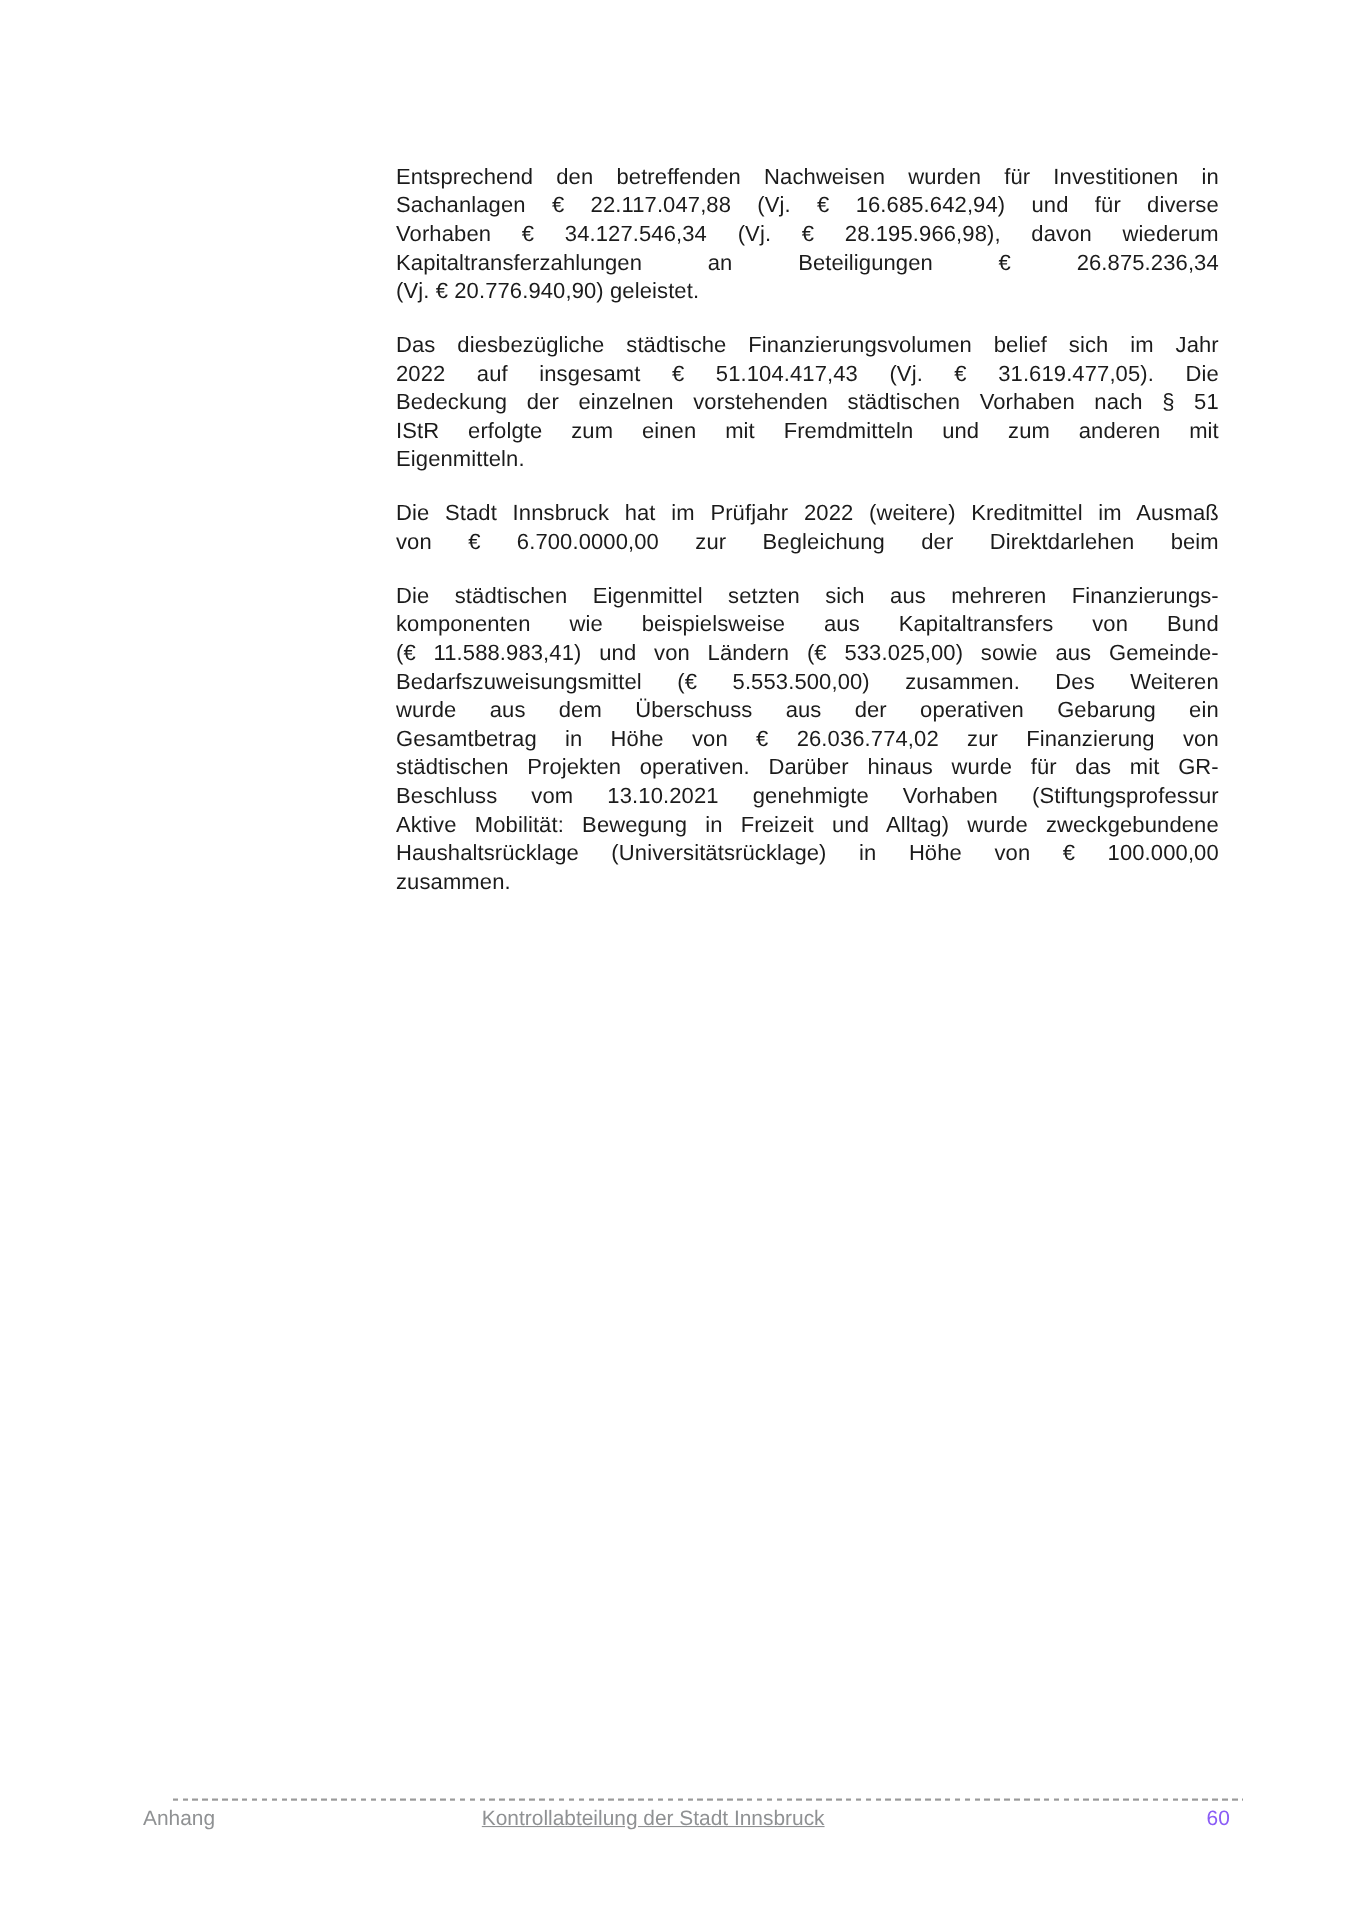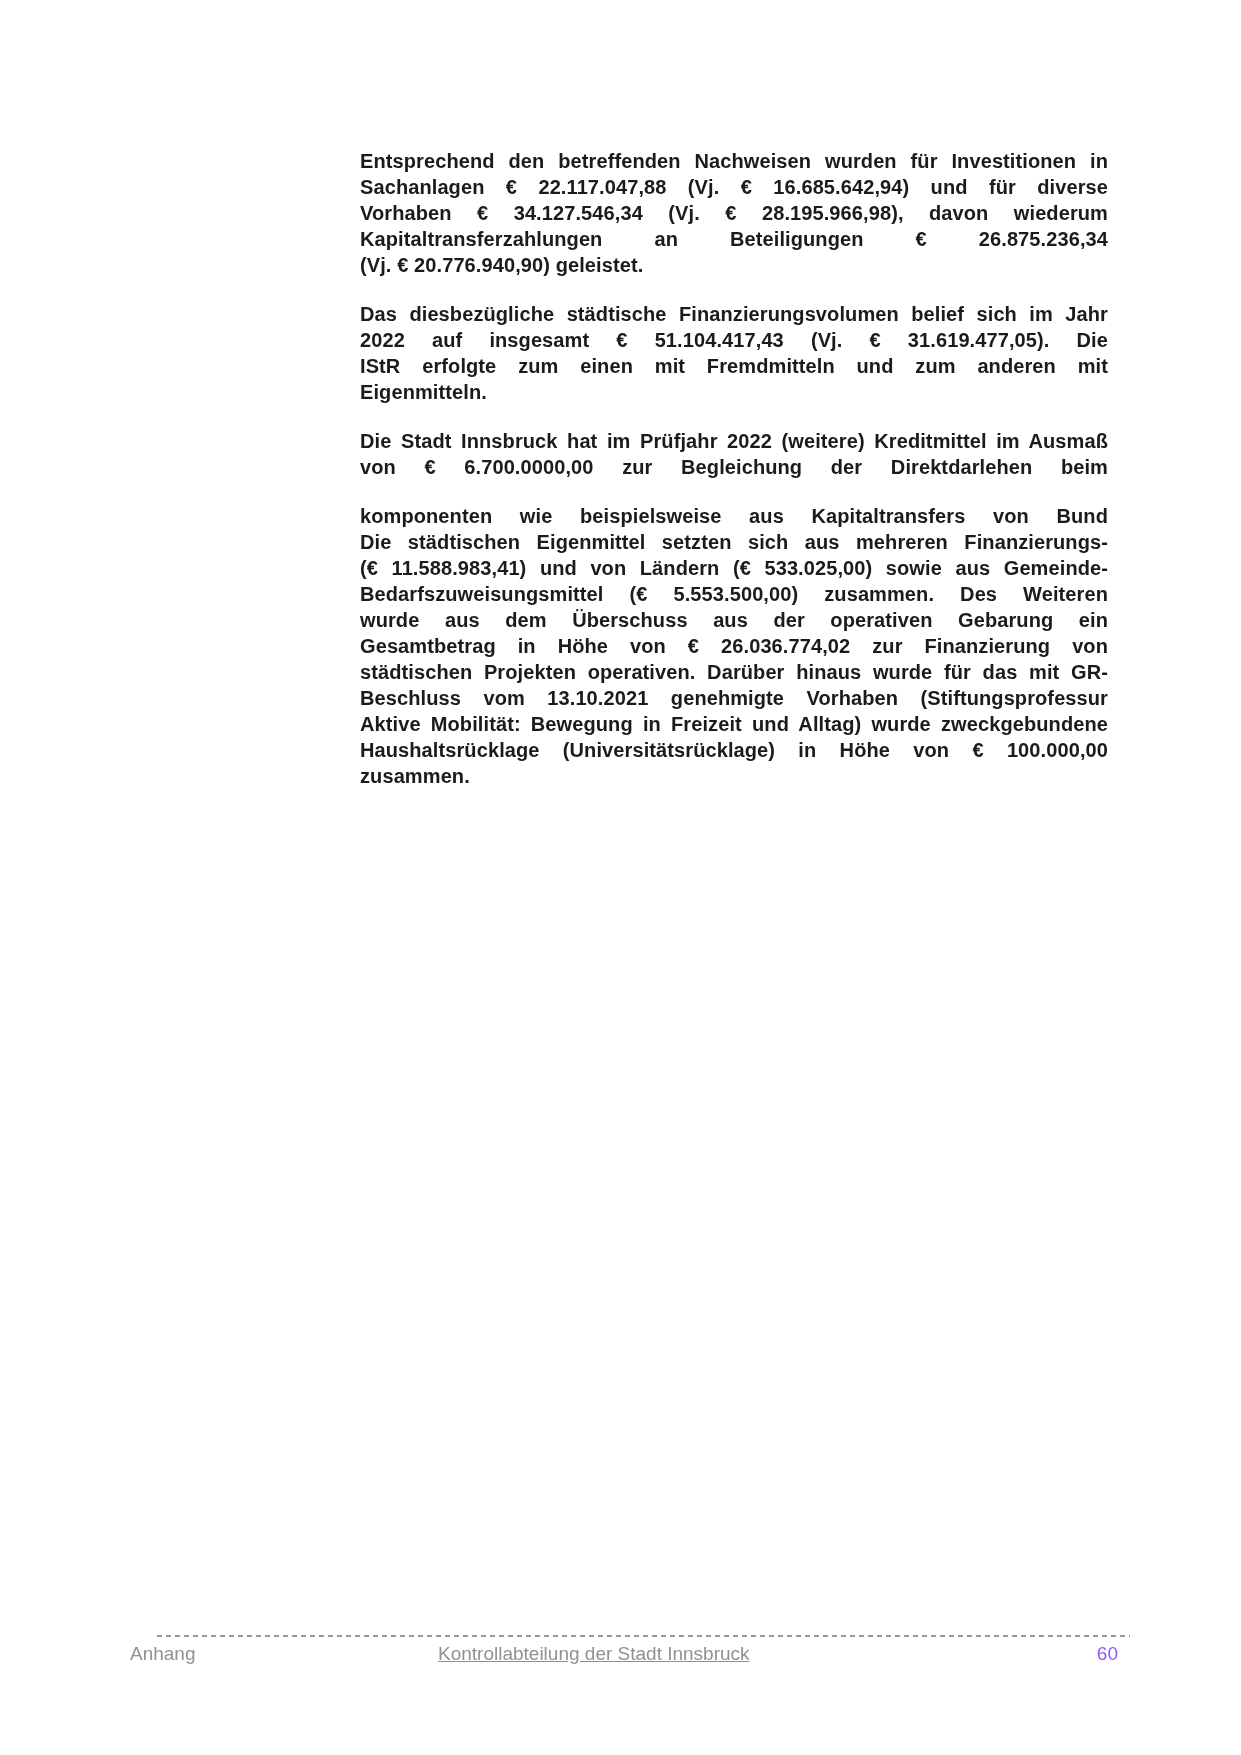--- a/index.html
+++ b/index.html
@@ -25,21 +25,20 @@
     color: #1b1b1b;
     letter-spacing: 0.1px;
   }
   .para {
     margin: 0 0 23px 0;
   }
   .line {
     text-align: justify;
     text-align-last: justify;
     white-space: normal;
-    font-weight: bold;
   }
   .line.last {
     text-align: right;
     text-align-last: left;
   }
   .footer-rule {
     position: absolute;
     left: 157px;
     top: 1635px;
     width: 973px;
@@ -86,32 +85,33 @@
       <div class="line">Entsprechend den betreffenden Nachweisen wurden für Investitionen in</div>
       <div class="line">Sachanlagen € 22.117.047,88 (Vj. € 16.685.642,94) und für diverse</div>
       <div class="line">Vorhaben € 34.127.546,34 (Vj. € 28.195.966,98), davon wiederum</div>
       <div class="line">Kapitaltransferzahlungen an Beteiligungen € 26.875.236,34</div>
       <div class="line last">(Vj. € 20.776.940,90) geleistet.</div>
     </div>
 
     <div class="para">
       <div class="line">Das diesbezügliche städtische Finanzierungsvolumen belief sich im Jahr</div>
       <div class="line">2022 auf insgesamt € 51.104.417,43 (Vj. € 31.619.477,05). Die</div>
+      <div class="line">Bedeckung der einzelnen vorstehenden städtischen Vorhaben nach § 51</div>
       <div class="line">IStR erfolgte zum einen mit Fremdmitteln und zum anderen mit</div>
       <div class="line last">Eigenmitteln.</div>
     </div>
 
     <div class="para">
       <div class="line">Die Stadt Innsbruck hat im Prüfjahr 2022 (weitere) Kreditmittel im Ausmaß</div>
       <div class="line">von € 6.700.0000,00 zur Begleichung der Direktdarlehen beim</div>
     </div>
 
     <div class="para">
+      <div class="line">Die städtischen Eigenmittel setzten sich aus mehreren Finanzierungs-</div>
       <div class="line">komponenten wie beispielsweise aus Kapitaltransfers von Bund</div>
-      <div class="line">Die städtischen Eigenmittel setzten sich aus mehreren Finanzierungs-</div>
       <div class="line">(€ 11.588.983,41) und von Ländern (€ 533.025,00) sowie aus Gemeinde-</div>
       <div class="line">Bedarfszuweisungsmittel (€ 5.553.500,00) zusammen. Des Weiteren</div>
       <div class="line">wurde aus dem Überschuss aus der operativen Gebarung ein</div>
       <div class="line">Gesamtbetrag in Höhe von € 26.036.774,02 zur Finanzierung von</div>
       <div class="line">städtischen Projekten operativen. Darüber hinaus wurde für das mit GR-</div>
       <div class="line">Beschluss vom 13.10.2021 genehmigte Vorhaben (Stiftungsprofessur</div>
       <div class="line">Aktive Mobilität: Bewegung in Freizeit und Alltag) wurde zweckgebundene</div>
       <div class="line">Haushaltsrücklage (Universitätsrücklage) in Höhe von € 100.000,00</div>
       <div class="line last">zusammen.</div>
     </div>

